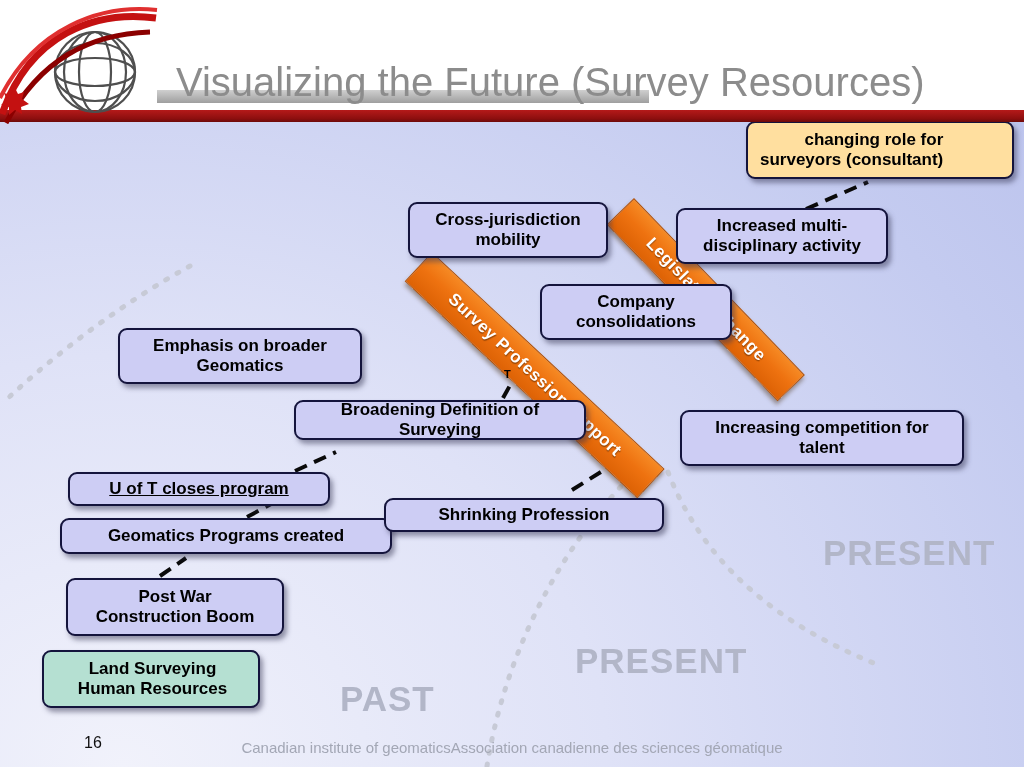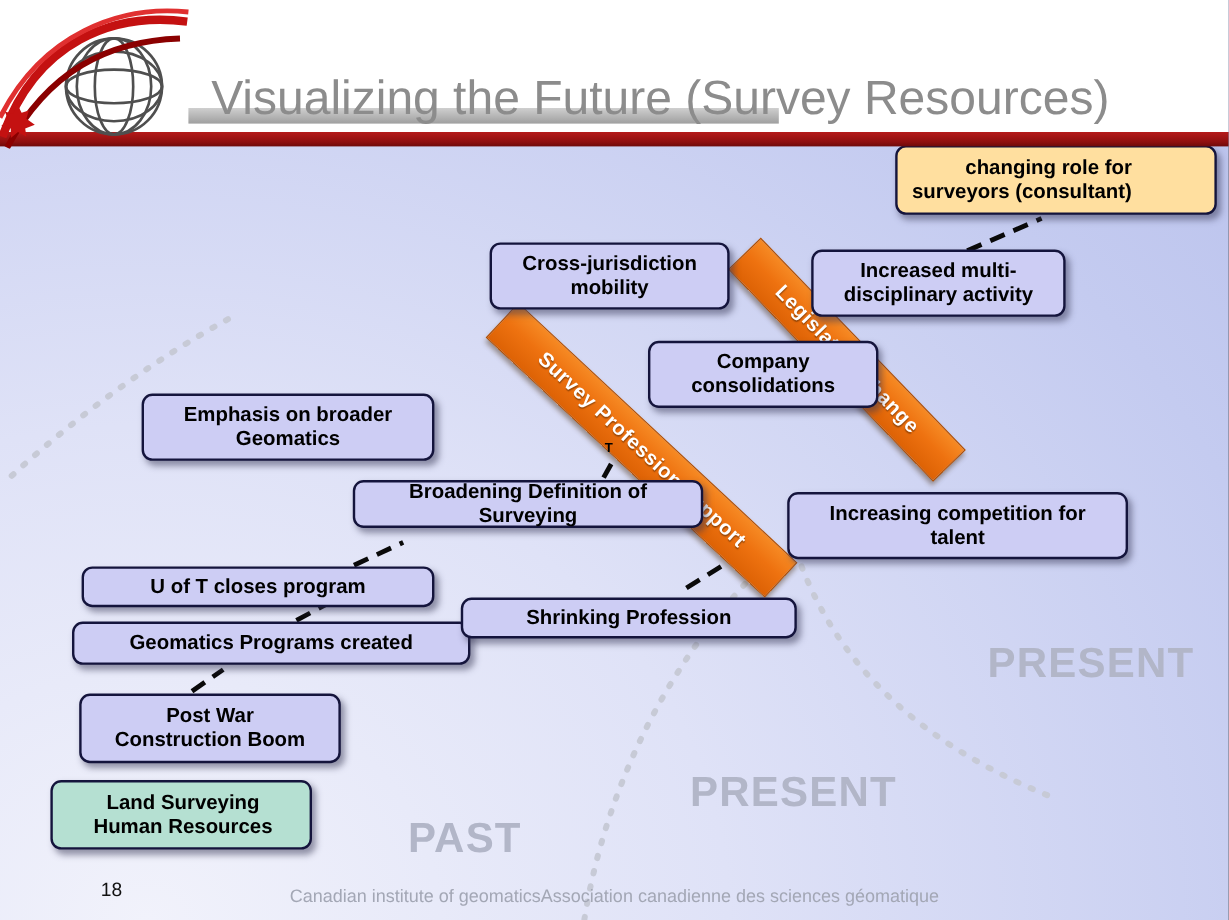--- a/index.html
+++ b/index.html
@@ -24,22 +24,22 @@
     font-weight:bold;font-size:17px;line-height:1.2;color:#000;
     white-space:pre-line;padding:2px 8px;z-index:3;}
   .node.peach{background:#ffdf9f;justify-content:flex-start;text-align:right;padding-left:12px;}
   .node.green{background:#b5e0d2;padding-left:11px;}
   #n-changing   {left:746px;top:121px;width:268px;height:58px;}
   #n-cross      {left:408px;top:202px;width:200px;height:56px;}
   #n-multi      {left:676px;top:208px;width:212px;height:56px;}
   #n-company    {left:540px;top:284px;width:192px;height:56px;}
   #n-emphasis   {left:118px;top:328px;width:244px;height:56px;}
   #n-broadening {left:294px;top:400px;width:292px;height:40px;}
-  #n-competition{left:656px;top:410px;width:284px;height:56px;}
-  #n-uoft       {left:68px; top:472px;width:294px;height:34px;}
+  #n-competition{left:680px;top:410px;width:284px;height:56px;}
+  #n-uoft       {left:68px; top:472px;width:262px;height:34px;text-decoration:underline;}
   #n-geomatics  {left:60px; top:518px;width:332px;height:36px;}
   #n-shrinking  {left:384px;top:498px;width:280px;height:34px;}
   #n-postwar    {left:66px; top:578px;width:218px;height:58px;}
   #n-land       {left:42px; top:650px;width:218px;height:58px;}
   
   .banner{position:absolute;transform-origin:0 0;box-sizing:border-box;
     background:linear-gradient(180deg,#f68a24 0%,#ee7210 45%,#dd6205 100%);
     border:1px solid #b14e00;display:flex;align-items:center;justify-content:center;
     color:#ffffff;font-weight:bold;font-size:17px;letter-spacing:.5px;z-index:2;
     box-shadow:2px 3px 4px rgba(70,45,15,.45);text-shadow:1px 1px 1px rgba(0,0,0,.35);
@@ -125,19 +125,19 @@
       <ellipse cx="95" cy="70" rx="40" ry="29"></ellipse>
     </g>
     <g fill="none">
       <path d="M 2 112 C 30 32 95 8 156 16" stroke="#c41111" stroke-width="7"></path>
       <path d="M 0 96 C 35 26 100 2 157 8" stroke="#e03030" stroke-width="4"></path>
       <path d="M 6 121 C 40 57 90 32 150 30" stroke="#8b0000" stroke-width="5"></path>
     </g>
     <path fill="#c41111" d="M14 84 l4 8 6 -2 -2 7 7 5 -8 3 1 7 -7 -4 -6 5 0 -8 -8 -2 6 -5 -3 -7 7 2 z"></path>
   </svg>
 
-  <div class="page-number">18</div>
+  <div class="page-number">16</div>
   <div class="footer">
     <span>Canadian institute of geomatics</span>
     <span>Association canadienne des sciences géomatique</span>
   </div>
 
 </div>
 
 </body></html>

